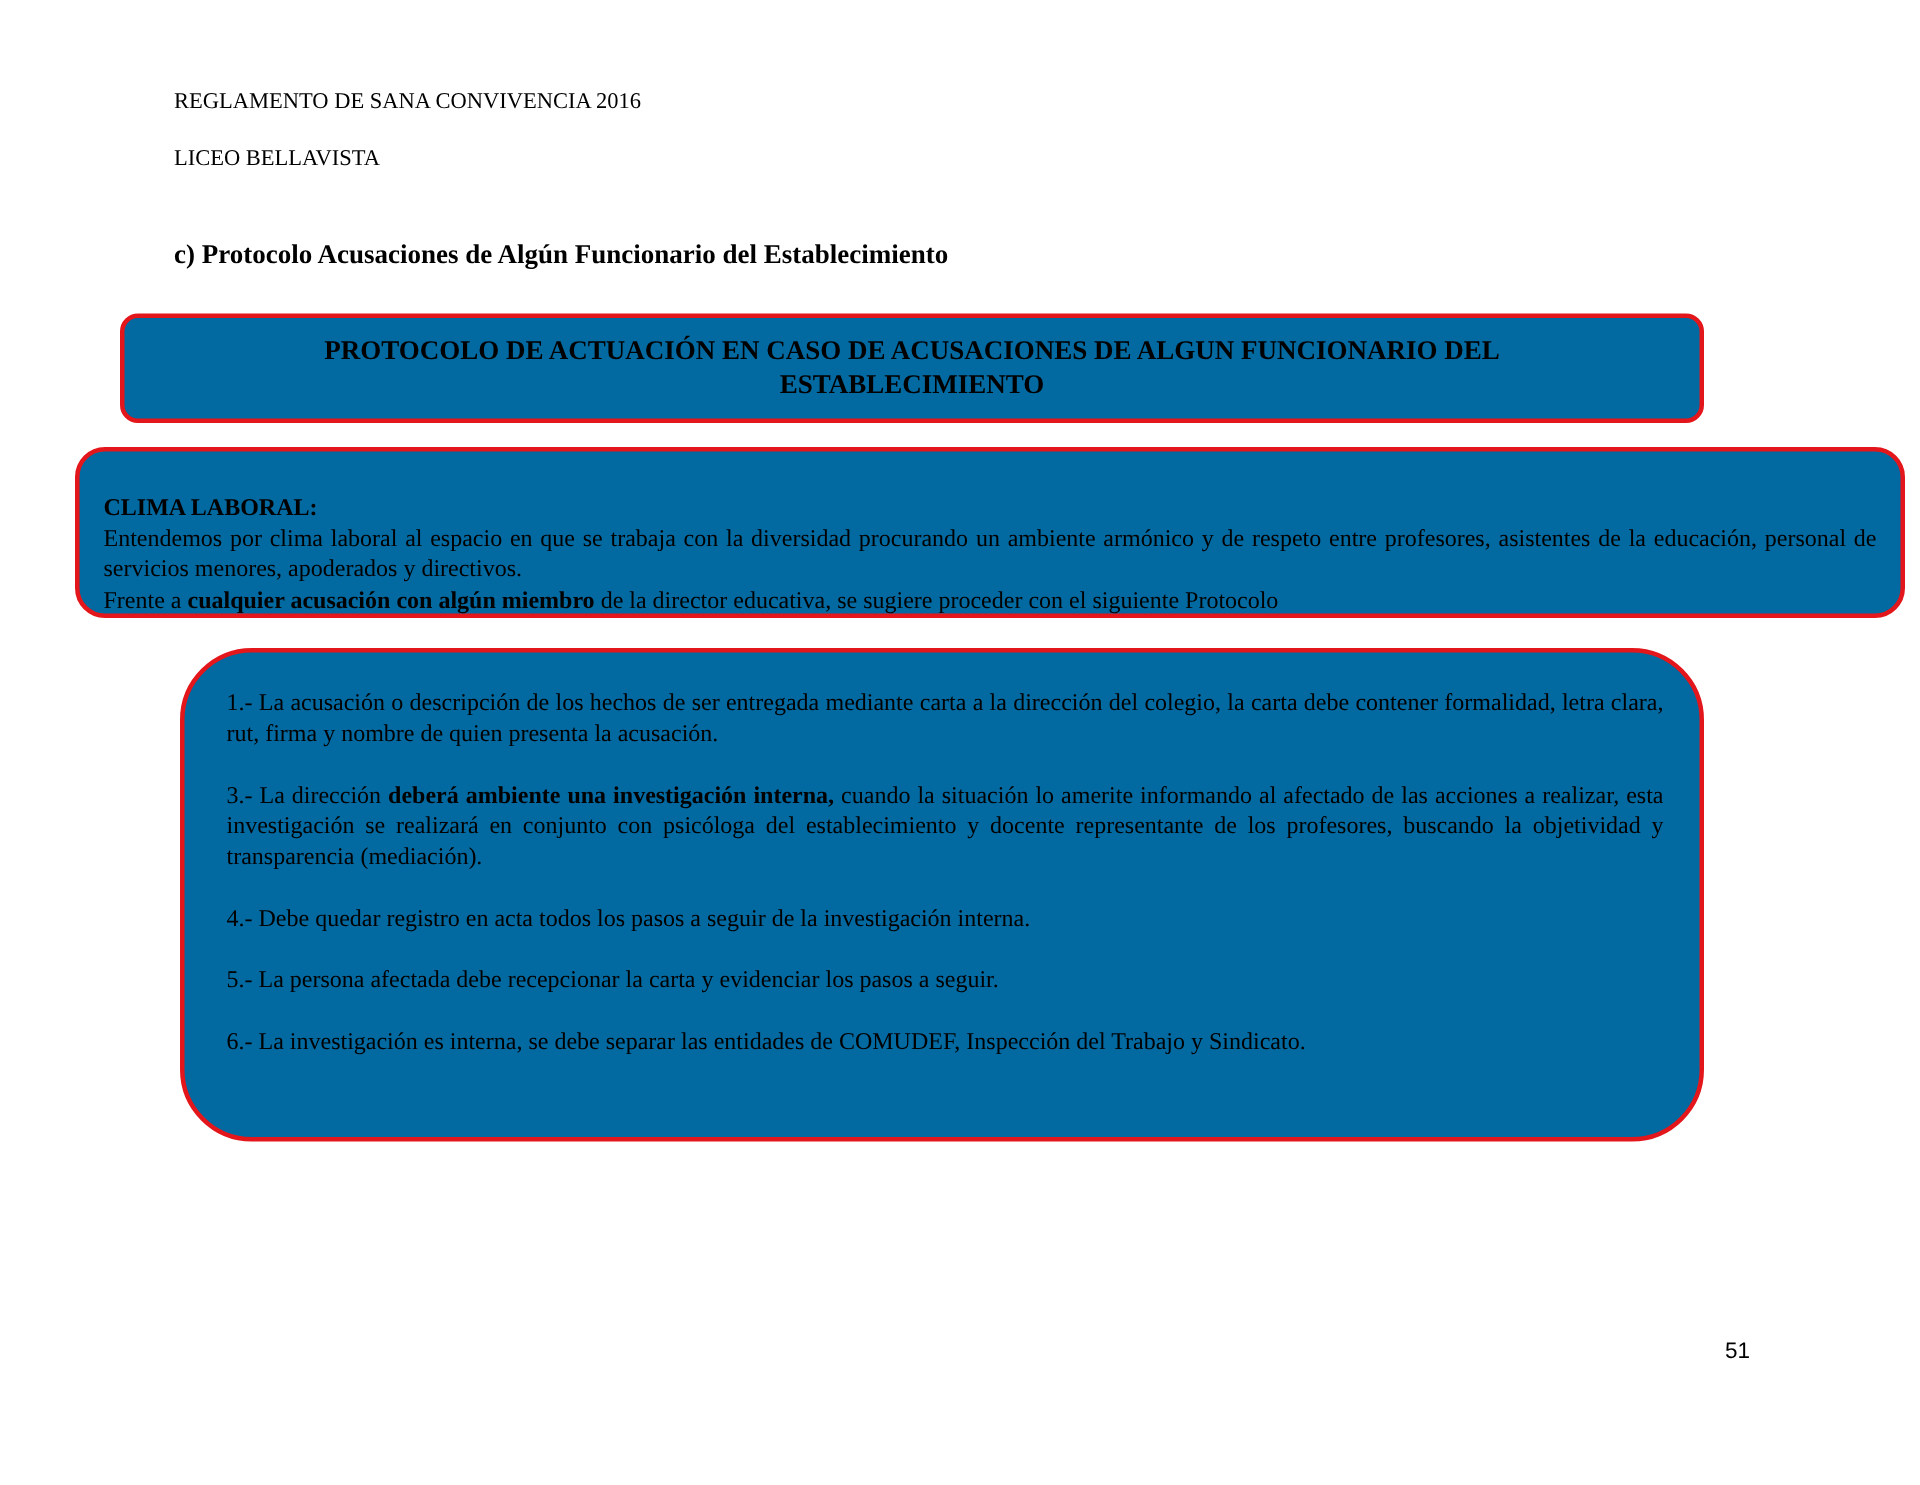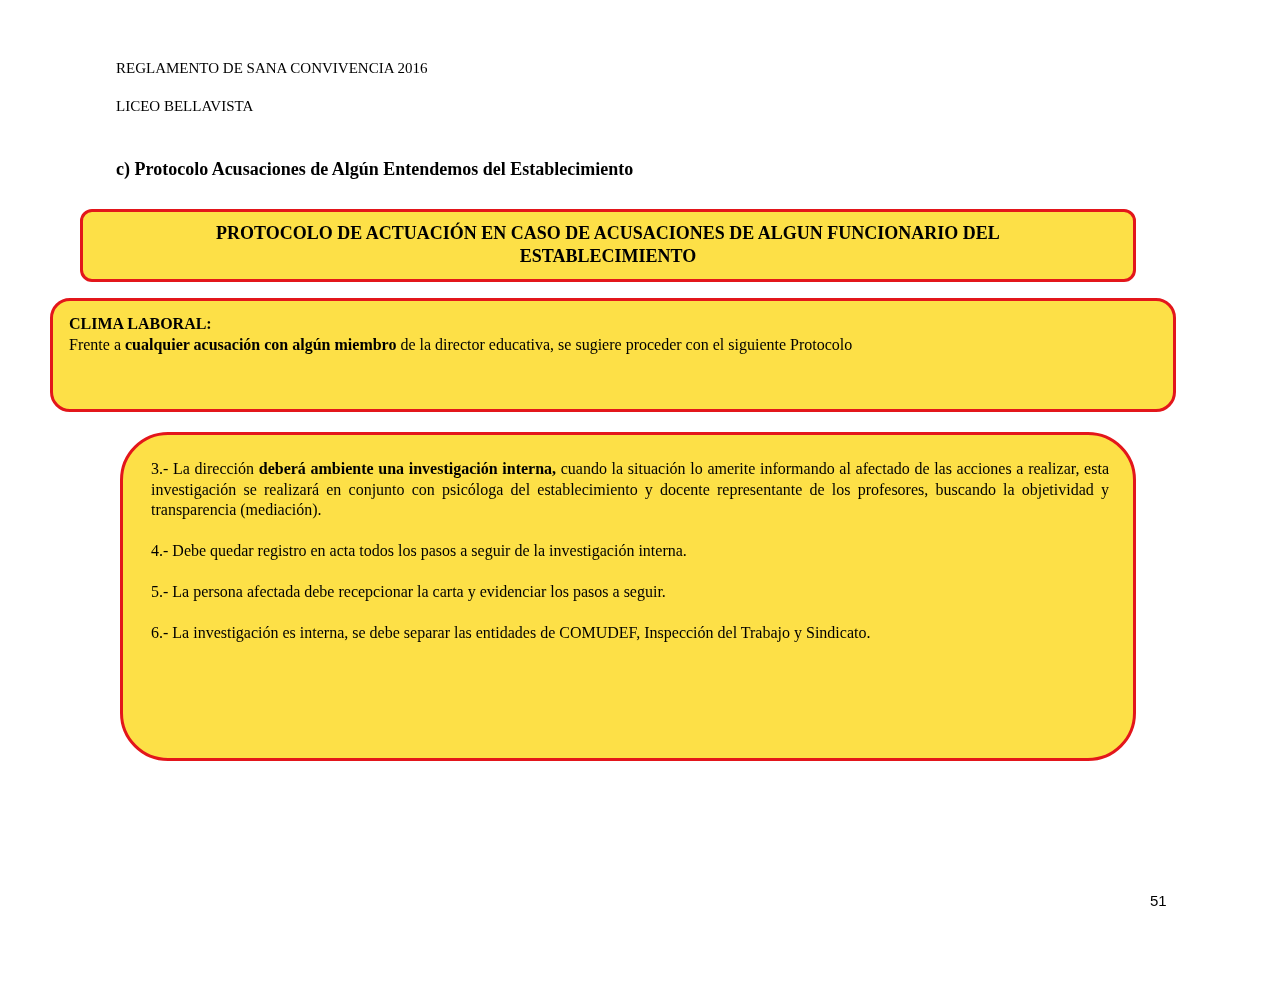--- a/index.html
+++ b/index.html
@@ -3,52 +3,54 @@
 <meta charset="utf-8">
 <style>
   html, body { margin: 0; padding: 0; background: #ffffff; }
   body { width: 1280px; height: 990px; position: relative; overflow: hidden;
          font-family: "Liberation Serif", "DejaVu Serif", serif; color: #000; }
   .hdr { position: absolute; left: 116px; font-size: 15px; line-height: 18px; white-space: nowrap; }
   #hdr1 { top: 59px; text-align: center; }
   #hdr2 { top: 97px; }
   .section-title { position: absolute; left: 116px; top: 159px; font-size: 18px; font-weight: bold; white-space: nowrap; }
 
-  .box { position: absolute; border: 3px solid #e3161b; background: #fde047; box-sizing: border-box; }
+  .box { position: absolute; border: 3px solid #e3161b; background: #0369a1; box-sizing: border-box; }
   #title-box { left: 80px; top: 209px; width: 1056px; height: 73px; border-radius: 12px;
                text-align: center; font-weight: bold; font-size: 18px; line-height: 23px; padding-top: 10px; }
-  #clima-box { left: 50px; top: 298px; width: 1126px; height: 114px; border-radius: 20px;
-               padding: 13px 16px 0 16px; font-size: 16px; line-height: 20.5px; }
+  #clima-box { left: 50px; top: 298px; width: 1220px; height: 114px; border-radius: 20px;
+               padding: 28px 16px 0 16px; font-size: 16px; line-height: 20.5px; }
   #clima-box p { margin: 0; text-align: justify; }
   #steps-box { left: 120px; top: 432px; width: 1016px; height: 329px; border-radius: 48px; overflow: hidden; }
   #steps-inner { position: absolute; left: 28px; top: 24px; width: 958px; height: 282px; overflow: hidden;
                  font-size: 16px; line-height: 20.5px; }
   #steps-inner p { margin: 0 0 20.5px 0; text-align: justify; text-align-last: left; }
   .page-num { position: absolute; left: 1150px; top: 892px; font-family: "Liberation Sans", "DejaVu Sans", sans-serif; font-size: 15px; }
 </style>
 </head>
 <body>
 
 <div class="hdr" id="hdr1">REGLAMENTO  DE SANA CONVIVENCIA 2016</div>
 <div class="hdr" id="hdr2">LICEO BELLAVISTA</div>
 
-<div class="section-title">c) Protocolo Acusaciones de Algún Entendemos del Establecimiento</div>
+<div class="section-title">c) Protocolo Acusaciones de Algún Funcionario del Establecimiento</div>
 
 <div class="box" id="title-box">
   <div>PROTOCOLO DE ACTUACIÓN EN CASO DE ACUSACIONES DE ALGUN FUNCIONARIO DEL</div>
   <div>ESTABLECIMIENTO</div>
 </div>
 
 <div class="box" id="clima-box">
   <p><b>CLIMA LABORAL:</b></p>
+  <p>Entendemos por clima laboral al espacio en que se trabaja con la diversidad procurando un ambiente armónico y de respeto entre profesores, asistentes de la educación, personal de servicios menores, apoderados y directivos.</p>
   <p><span>Frente a </span><b>cualquier acusación con algún miembro</b><span> de la director educativa, se sugiere proceder con el siguiente Protocolo</span></p>
 </div>
 
 <div class="box" id="steps-box">
   <div id="steps-inner">
+    <p>1.- La acusación o descripción de los hechos de ser entregada mediante carta a la dirección del colegio, la carta debe contener formalidad, letra clara, rut, firma y nombre de quien presenta la acusación.</p>
     <p><span>3.- La dirección </span><b>deberá ambiente una investigación interna,</b><span> cuando la situación lo amerite informando  al afectado de las acciones a realizar, esta investigación se realizará  en conjunto con psicóloga del establecimiento y docente representante de los profesores, buscando la objetividad y transparencia (mediación).</span></p>
     <p>4.- Debe quedar registro en acta todos los pasos a seguir de la investigación interna.</p>
     <p>5.- La persona afectada debe recepcionar la carta y evidenciar los pasos a seguir.</p>
     <p>6.- La investigación es interna, se debe separar las entidades de COMUDEF, Inspección del Trabajo y Sindicato.</p>
   </div>
 </div>
 
 <div class="page-num">51</div>
 
 </body></html>

